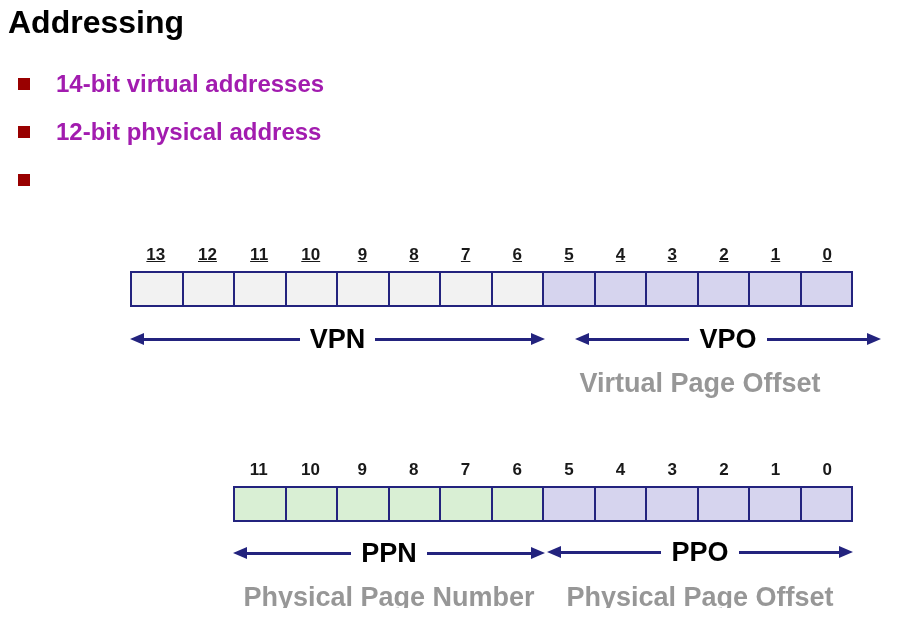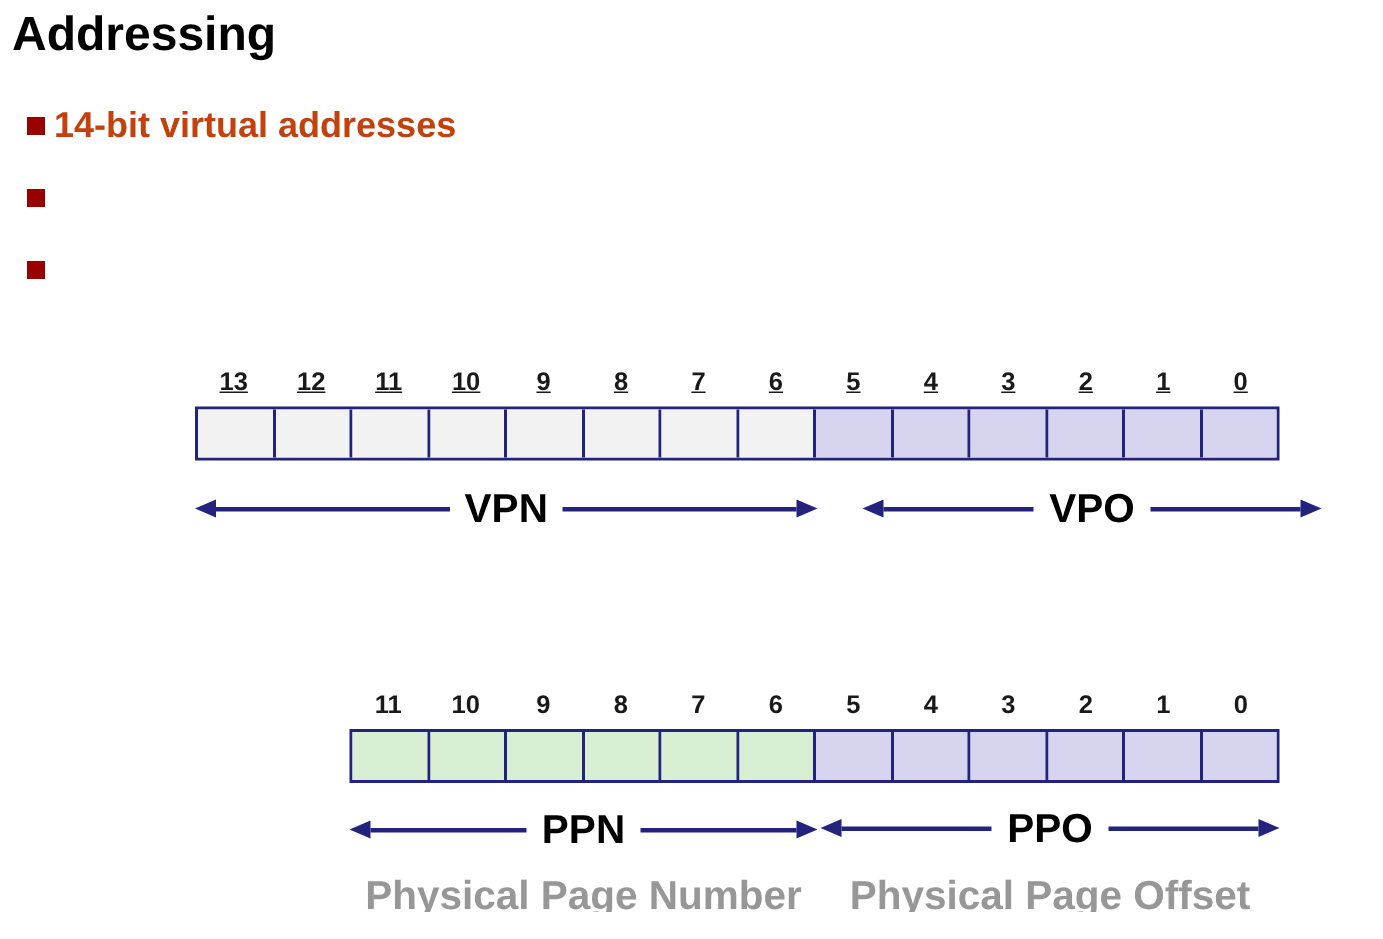--- a/index.html
+++ b/index.html
@@ -16,23 +16,23 @@
     font-family:"Liberation Sans",sans-serif;overflow:hidden;
   }
   .title{
     position:absolute;left:8px;top:4px;margin:0;
     font-size:32px;font-weight:800;color:#000;letter-spacing:0;
   }
   .bullets{
     position:absolute;left:0;top:60px;margin:0;padding:0;list-style:none;
   }
   .bullets li{
-    position:relative;height:48px;padding-left:36px;
+    position:relative;height:48px;padding-left:56px;
     display:flex;align-items:center;
-    font-size:24px;font-weight:600;color:#c2410c;
+    font-size:24px;font-weight:600;color:#a21caf;
   }
   .bullet-marker{
     position:absolute;left:18px;top:50%;margin-top:-6px;
     width:12px;height:12px;background:var(--bullet-red);
   }
   
   .bitnums{
     position:absolute;display:flex;
     font-size:17px;font-weight:700;color:#191919;line-height:20px;
   }
@@ -80,20 +80,21 @@
 
   <h1 class="title">Addressing</h1>
 
   <ul class="bullets">
     <li>
       <span class="bullet-marker"></span>
       <span>14-bit virtual addresses</span>
     </li>
     <li>
       <span class="bullet-marker"></span>
+      <span>12-bit physical address</span>
     </li>
     <li>
       <span class="bullet-marker"></span>
     </li>
   </ul>
 
   <div class="bitnums va-nums">
     <span>13</span>
     <span>12</span>
     <span>11</span>
@@ -135,20 +136,21 @@
     <span class="ah ah-right"></span>
   </div>
   <div class="arrowrow vpo-arrow">
     <span class="ah ah-left"></span>
     <span class="aline"></span>
     <span class="flabel">VPO</span>
     <span class="aline"></span>
     <span class="ah ah-right"></span>
   </div>
 
+  <div class="caption vpo-caption">Virtual Page Offset</div>
 
   <div class="bitnums pa-nums">
     <span>11</span>
     <span>10</span>
     <span>9</span>
     <span>8</span>
     <span>7</span>
     <span>6</span>
     <span>5</span>
     <span>4</span>

